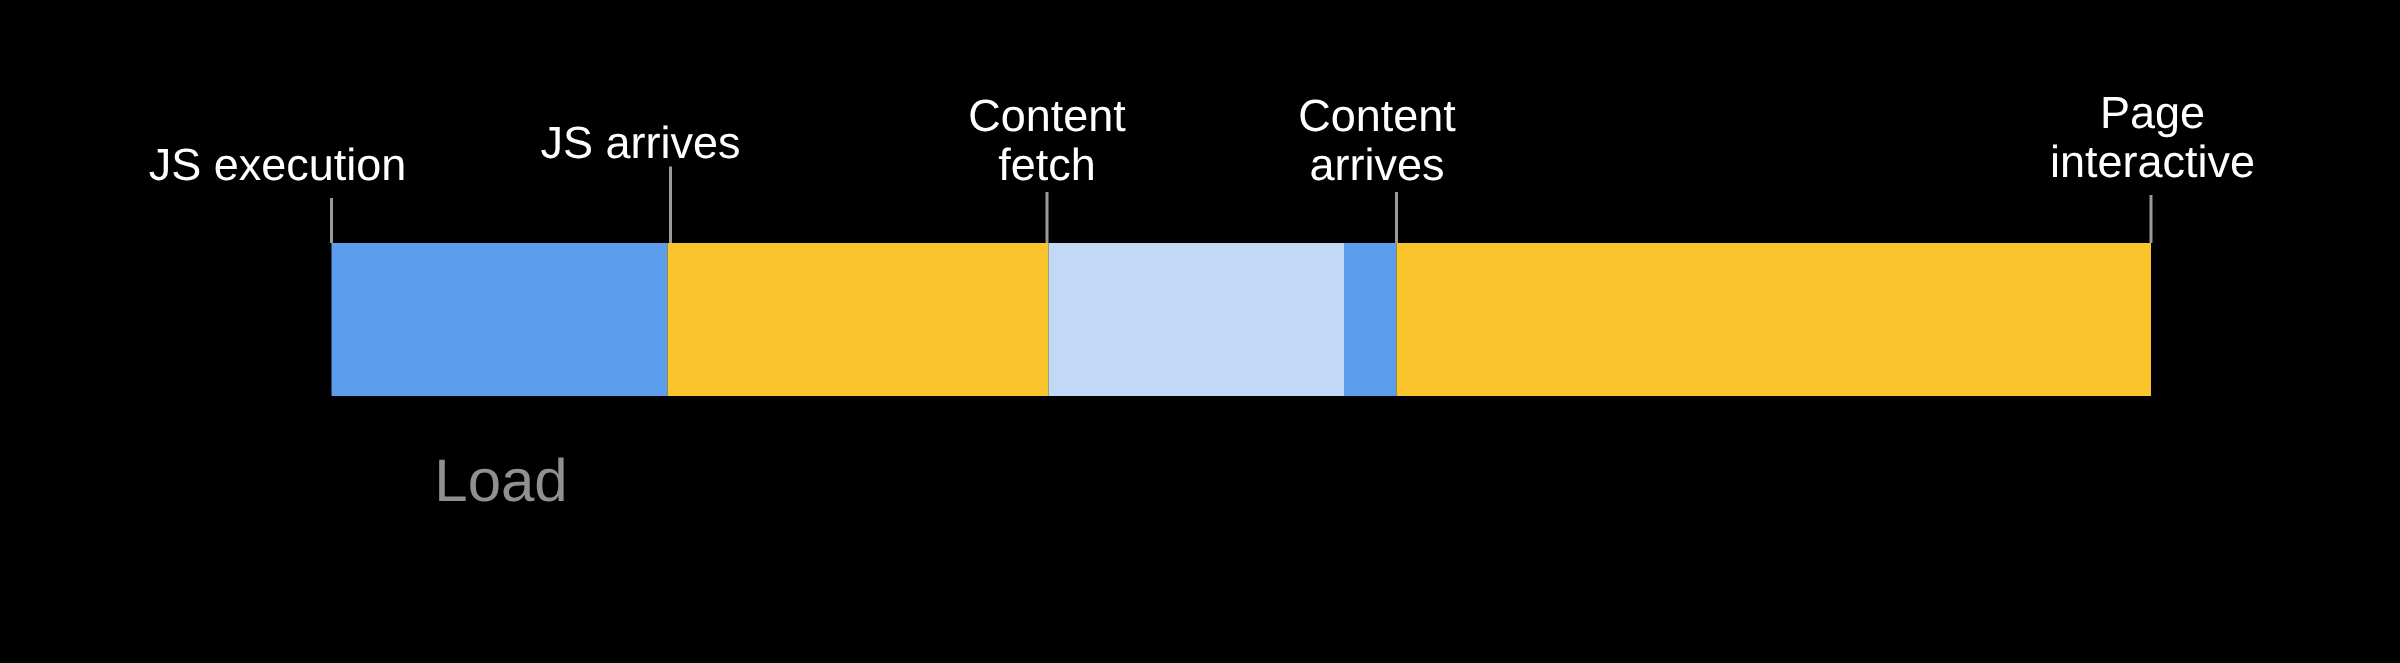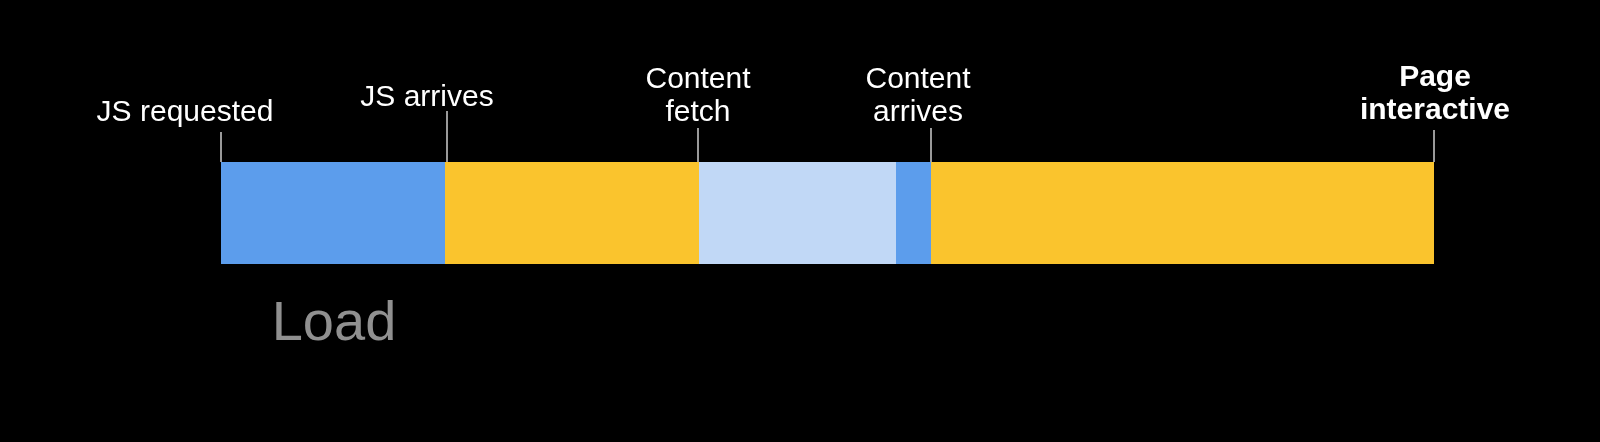--- a/index.html
+++ b/index.html
@@ -43,21 +43,21 @@
   }
   .seg-1 { width: 224px; }
   .seg-2 { width: 254px; }
   .seg-3 { width: 197px; }
   .seg-4 { width: 35px;  }
   .seg-5 { width: 503px; }
   .phase-label {
     position: absolute;
     top: 296px;
     transform: translateX(-50%);
-    font-size: 56px;
+    font-size: 40px;
     line-height: 50px;
     font-weight: 400;
     white-space: nowrap;
     color: #909090;
   }
   
   .m-1 { left: 185px;  top: 94px; }
   .m-2 { left: 427px;  top: 79px; }
   .m-3 { left: 698px;  top: 61px; }
   .m-4 { left: 918px;  top: 61px; }
@@ -70,27 +70,27 @@
   .t-5 { left: 1433px; top: 130px; height: 32px; }
   
   .p-1 { left: 334px; }
   .p-2 { left: 968px; }
 </style>
 </head>
 <body>
 
 <div class="stage" style="background-color: rgb(0, 0, 0);">
 
-  <div class="marker-label m-1" style="color: rgb(255, 255, 255);">JS requested</div>
+  <div class="marker-label m-1" style="color: rgb(255, 255, 255);">JS execution</div>
   <div class="marker-label m-2" style="color: rgb(255, 255, 255); text-align: right;">JS arrives</div>
   <div class="marker-label m-3" style="color: rgb(255, 255, 255);">Content
 fetch</div>
   <div class="marker-label m-4" style="color: rgb(255, 255, 255);">Content
 arrives</div>
-  <div class="marker-label m-5" style="color: rgb(255, 255, 255); font-weight: bold;">Page
+  <div class="marker-label m-5" style="color: rgb(255, 255, 255);">Page
 interactive</div>
 
   <div class="tick t-1" style="background-color: rgb(154, 154, 154);"></div>
   <div class="tick t-2" style="background-color: rgb(154, 154, 154);"></div>
   <div class="tick t-3" style="background-color: rgb(154, 154, 154);"></div>
   <div class="tick t-4" style="background-color: rgb(154, 154, 154);"></div>
   <div class="tick t-5" style="background-color: rgb(154, 154, 154);"></div>
 
   <div class="bar">
     <div class="segment seg-1" style="background-color: rgb(92, 157, 236);"></div>

